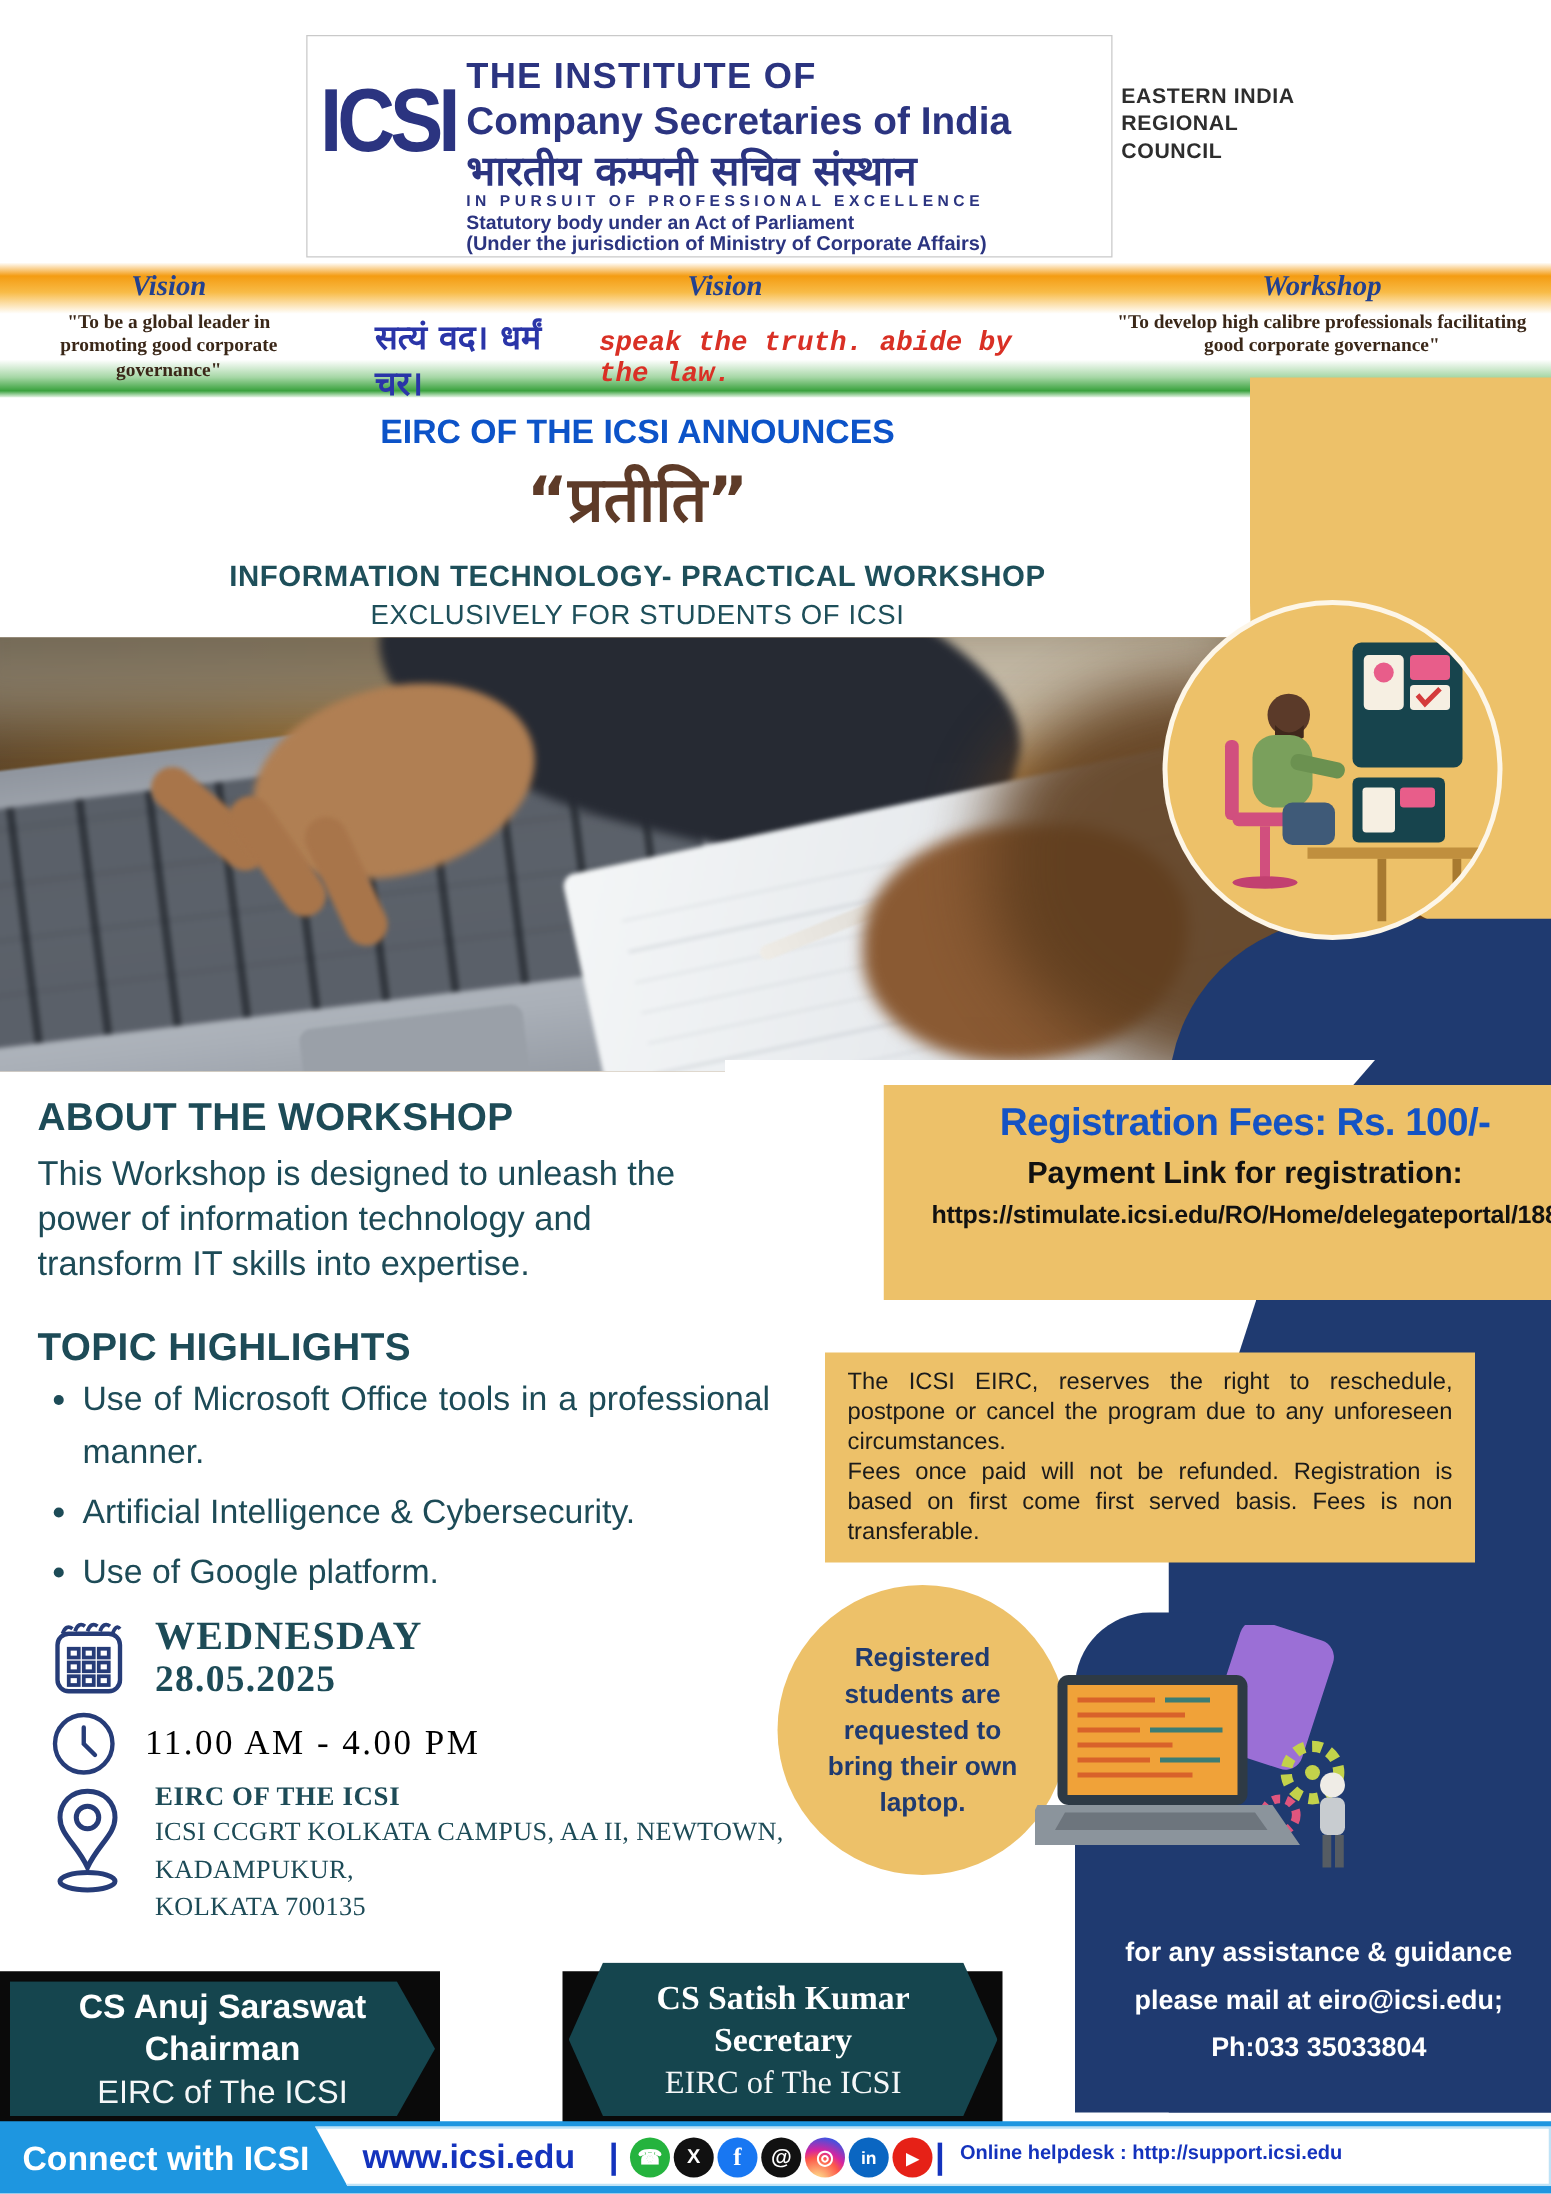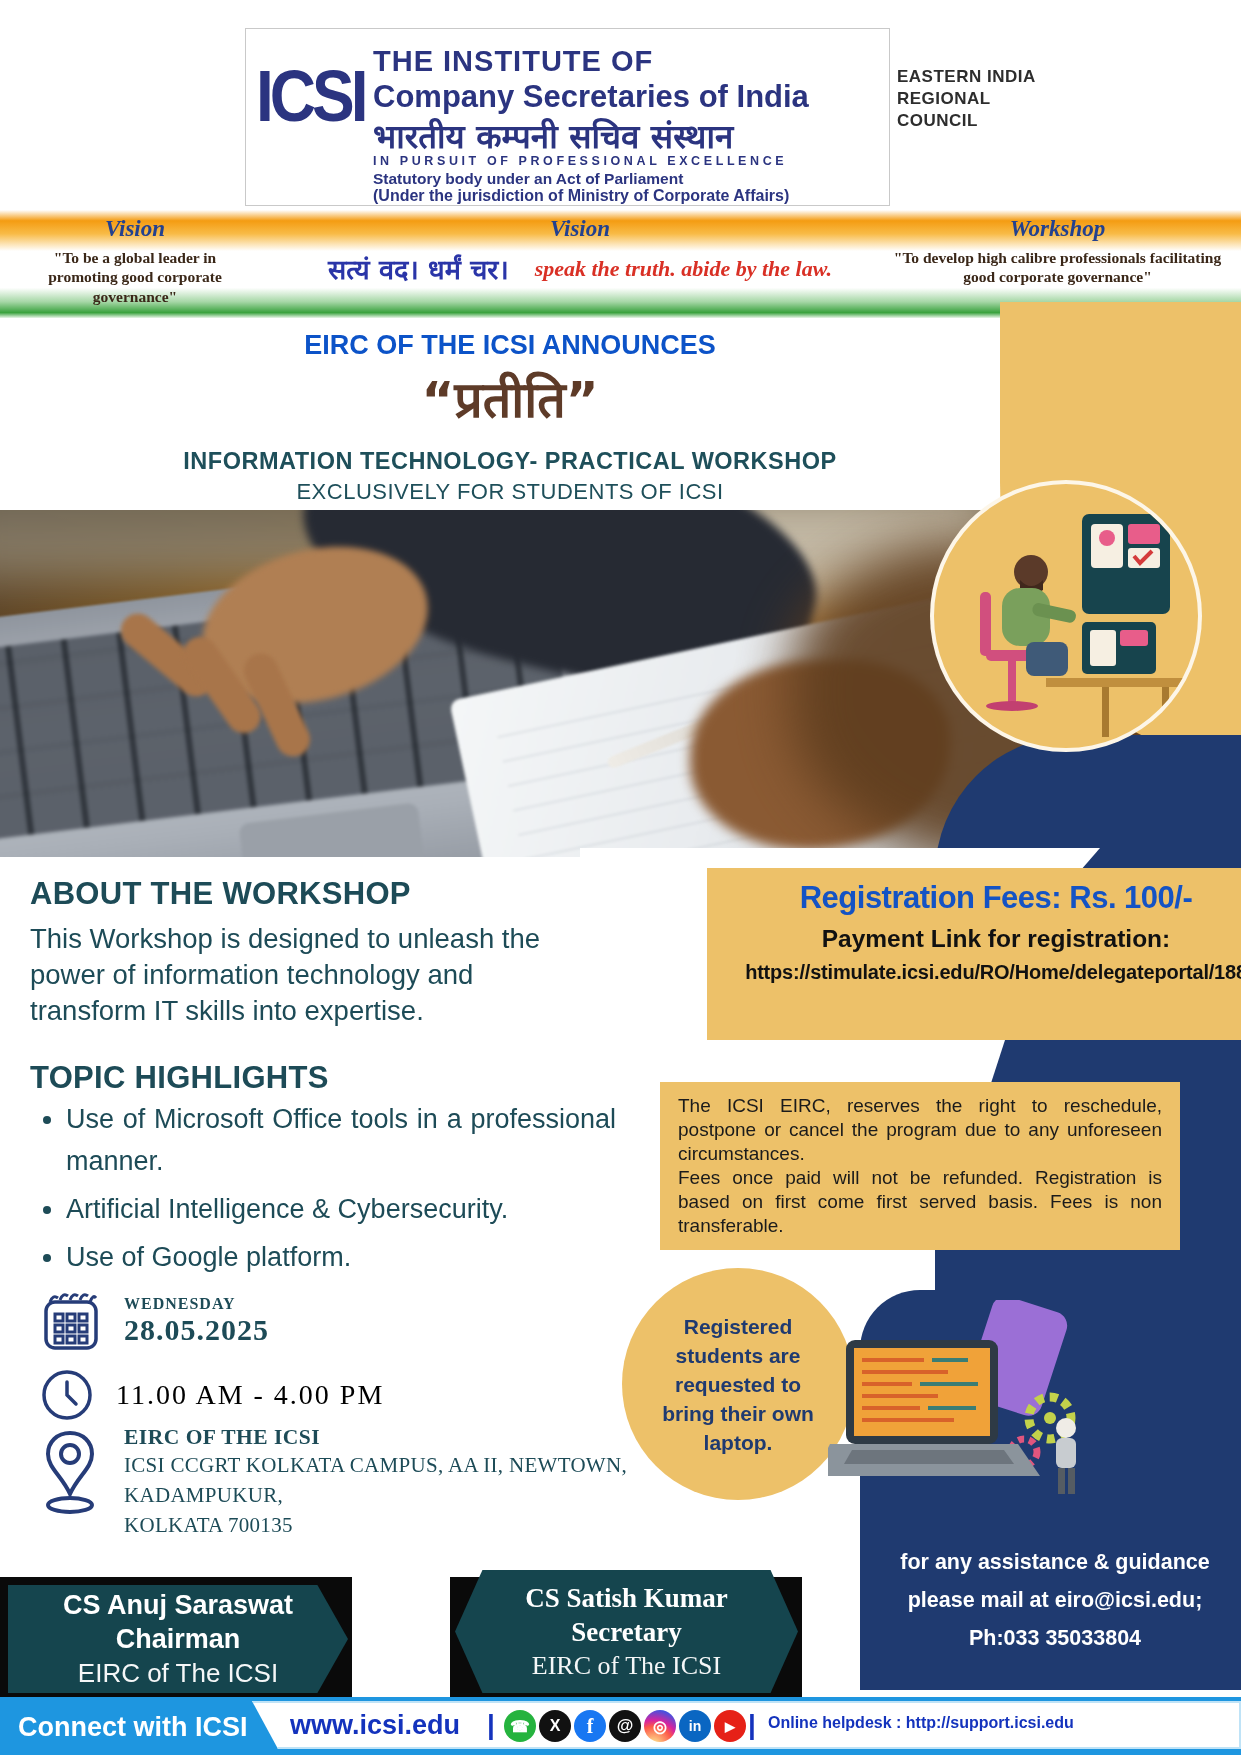--- a/index.html
+++ b/index.html
@@ -24,21 +24,21 @@
   .banner{left:0;top:210px;width:1241px;height:108px;
     background:linear-gradient(180deg,#ffffff 0%,#f49c12 10%,#f8bb47 22%,rgba(255,255,255,.55) 38%,
                #ffffff 50%,#ffffff 72%,#a6d7a6 85%,#3aa23e 95%,#e9f6e9 100%);}
   .bt{font-family:"Liberation Serif",serif;font-style:italic;font-weight:bold;color:#23418f;font-size:23px;text-align:center;}
   .bq{font-family:"Liberation Serif",serif;font-weight:bold;color:#3a2718;font-size:15.5px;line-height:1.25;text-align:center;}
   .vision{left:20px;top:6px;width:230px;}
   .motto{left:300px;top:6px;width:560px;}
   .mission{left:880px;top:6px;width:355px;}
   .motto-row{display:flex;justify-content:center;align-items:center;gap:26px;margin-top:8px;}
   .motto-skt{font-family:"DejaVu Sans",sans-serif;font-weight:bold;color:#2a35a8;font-size:27px;}
-  .motto-en{font-family:Liberation Serif, serif;font-style:italic;font-weight:bold;color:#d93025;font-size:22px;}
+  .motto-en{font-family:Liberation Mono, monospace;font-style:italic;font-weight:bold;color:#d93025;font-size:22px;}
 
   
   .ann1{left:0;top:330px;width:1020px;text-align:center;font-size:27px;font-weight:bold;color:#0c53c8;}
   .ann-title{left:0;top:364px;width:1020px;text-align:center;font-size:50px;font-weight:bold;color:#5e3b28;
              font-family:"DejaVu Sans",sans-serif;}
   .ann2{left:0;top:448px;width:1020px;text-align:center;font-size:23.5px;font-weight:bold;color:#1e4f5a;letter-spacing:.5px;}
   .ann3{left:0;top:479px;width:1020px;text-align:center;font-size:22px;font-weight:500;color:#1e4f5a;letter-spacing:.5px;}
 
   
   .photo{left:0;top:510px;width:1241px;height:347px;overflow:hidden;z-index:1;
@@ -87,21 +87,21 @@
   .h-teal{font-size:31px;font-weight:bold;color:#1d4b57;letter-spacing:.3px;}
   .about-h{left:30px;top:876px;}
   .about-p{left:30px;top:921px;width:550px;font-size:27.5px;color:#1d4b57;line-height:36px;}
   .topics-h{left:30px;top:1060px;}
   .topics-ul{left:38px;top:1098px;width:550px;margin:0;padding-left:28px;}
   .topics-ul li{font-size:27px;color:#1d4b57;line-height:42px;margin-bottom:6px;text-align:justify;}
   .sched-row{display:flex;align-items:center;gap:22px;color:#263c78;}
   .row-cal{left:40px;top:1290px;}
   .row-clock{left:40px;top:1368px;}
   .row-pin{left:38px;top:1425px;align-items:flex-start;}
-  .day{font-size:16px;font-weight:bold;color:#1d4b57;letter-spacing:1px;}
+  .day{font-size:32px;font-weight:bold;color:#1d4b57;letter-spacing:1px;}
   .date{font-size:30px;font-weight:bold;color:#1d4b57;letter-spacing:1px;}
   .time{font-size:28px;color:#000000;letter-spacing:2px;}
   .venue-name{font-size:21.5px;font-weight:bold;color:#1d4b57;letter-spacing:.5px;}
   .addr{font-size:21px;color:#1d4b57;line-height:30px;letter-spacing:.3px;}
 
   
   .note-circle{left:622px;top:1268px;width:232px;height:232px;border-radius:50%;background:#edc169;z-index:5;
     display:flex;align-items:center;justify-content:center;text-align:center;padding:26px;box-sizing:border-box;
     font-size:21px;font-weight:bold;color:#1f3a70;line-height:29px;}
   .laptop-illus{left:828px;top:1300px;width:250px;height:215px;z-index:5;}

